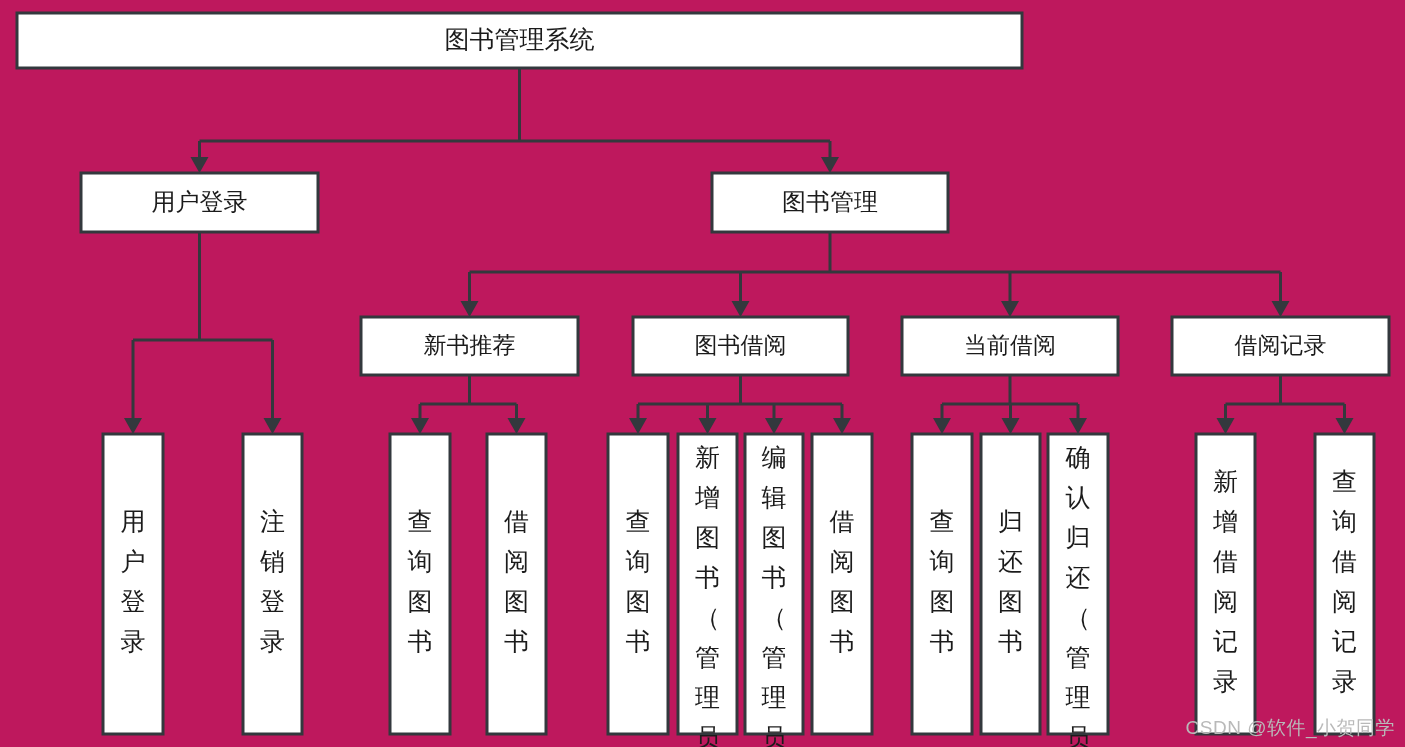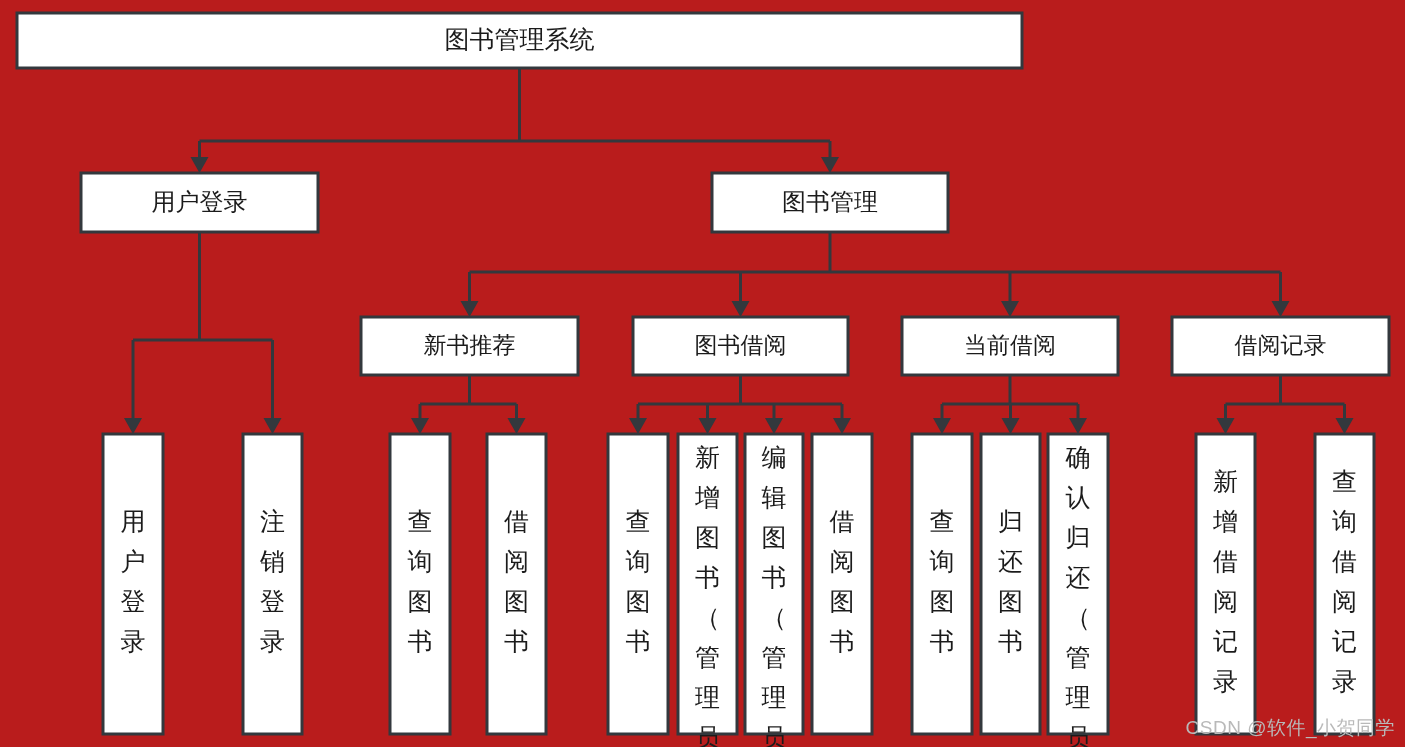--- a/index.html
+++ b/index.html
@@ -1,18 +1,18 @@
 <!DOCTYPE html>
 <html><head>
 <meta charset="utf-8">
 <style>
   html,body{margin:0;padding:0;background:#ffffff;}
   body{width:1405px;height:747px;overflow:hidden;
        font-family:"Liberation Sans","DejaVu Sans",sans-serif;}
-  #stage{position:relative;width:1405px;height:747px;background:#b91c1c;text-decoration:underline;}
+  #stage{position:relative;width:1405px;height:747px;background:#be185d;text-decoration:underline;}
   svg#diagram{position:absolute;left:0;top:0;width:1405px;height:747px;}
   .node-rect{fill:#ffffff;stroke:#33383d;stroke-width:3;}
   .node-label{fill:#1b1b1b;font-family:"Liberation Sans","DejaVu Sans",sans-serif;
               text-anchor:middle;dominant-baseline:middle;}
   .node-label.h{font-size:24px;}
   .node-label.h2{font-size:23px;}
   .node-label.root{font-size:25px;}
   .vlabel{fill:#1b1b1b;font-family:"Liberation Sans","DejaVu Sans",sans-serif;
           font-size:25px;text-anchor:middle;}
   .link{stroke:#33383d;stroke-width:3;fill:none;}

